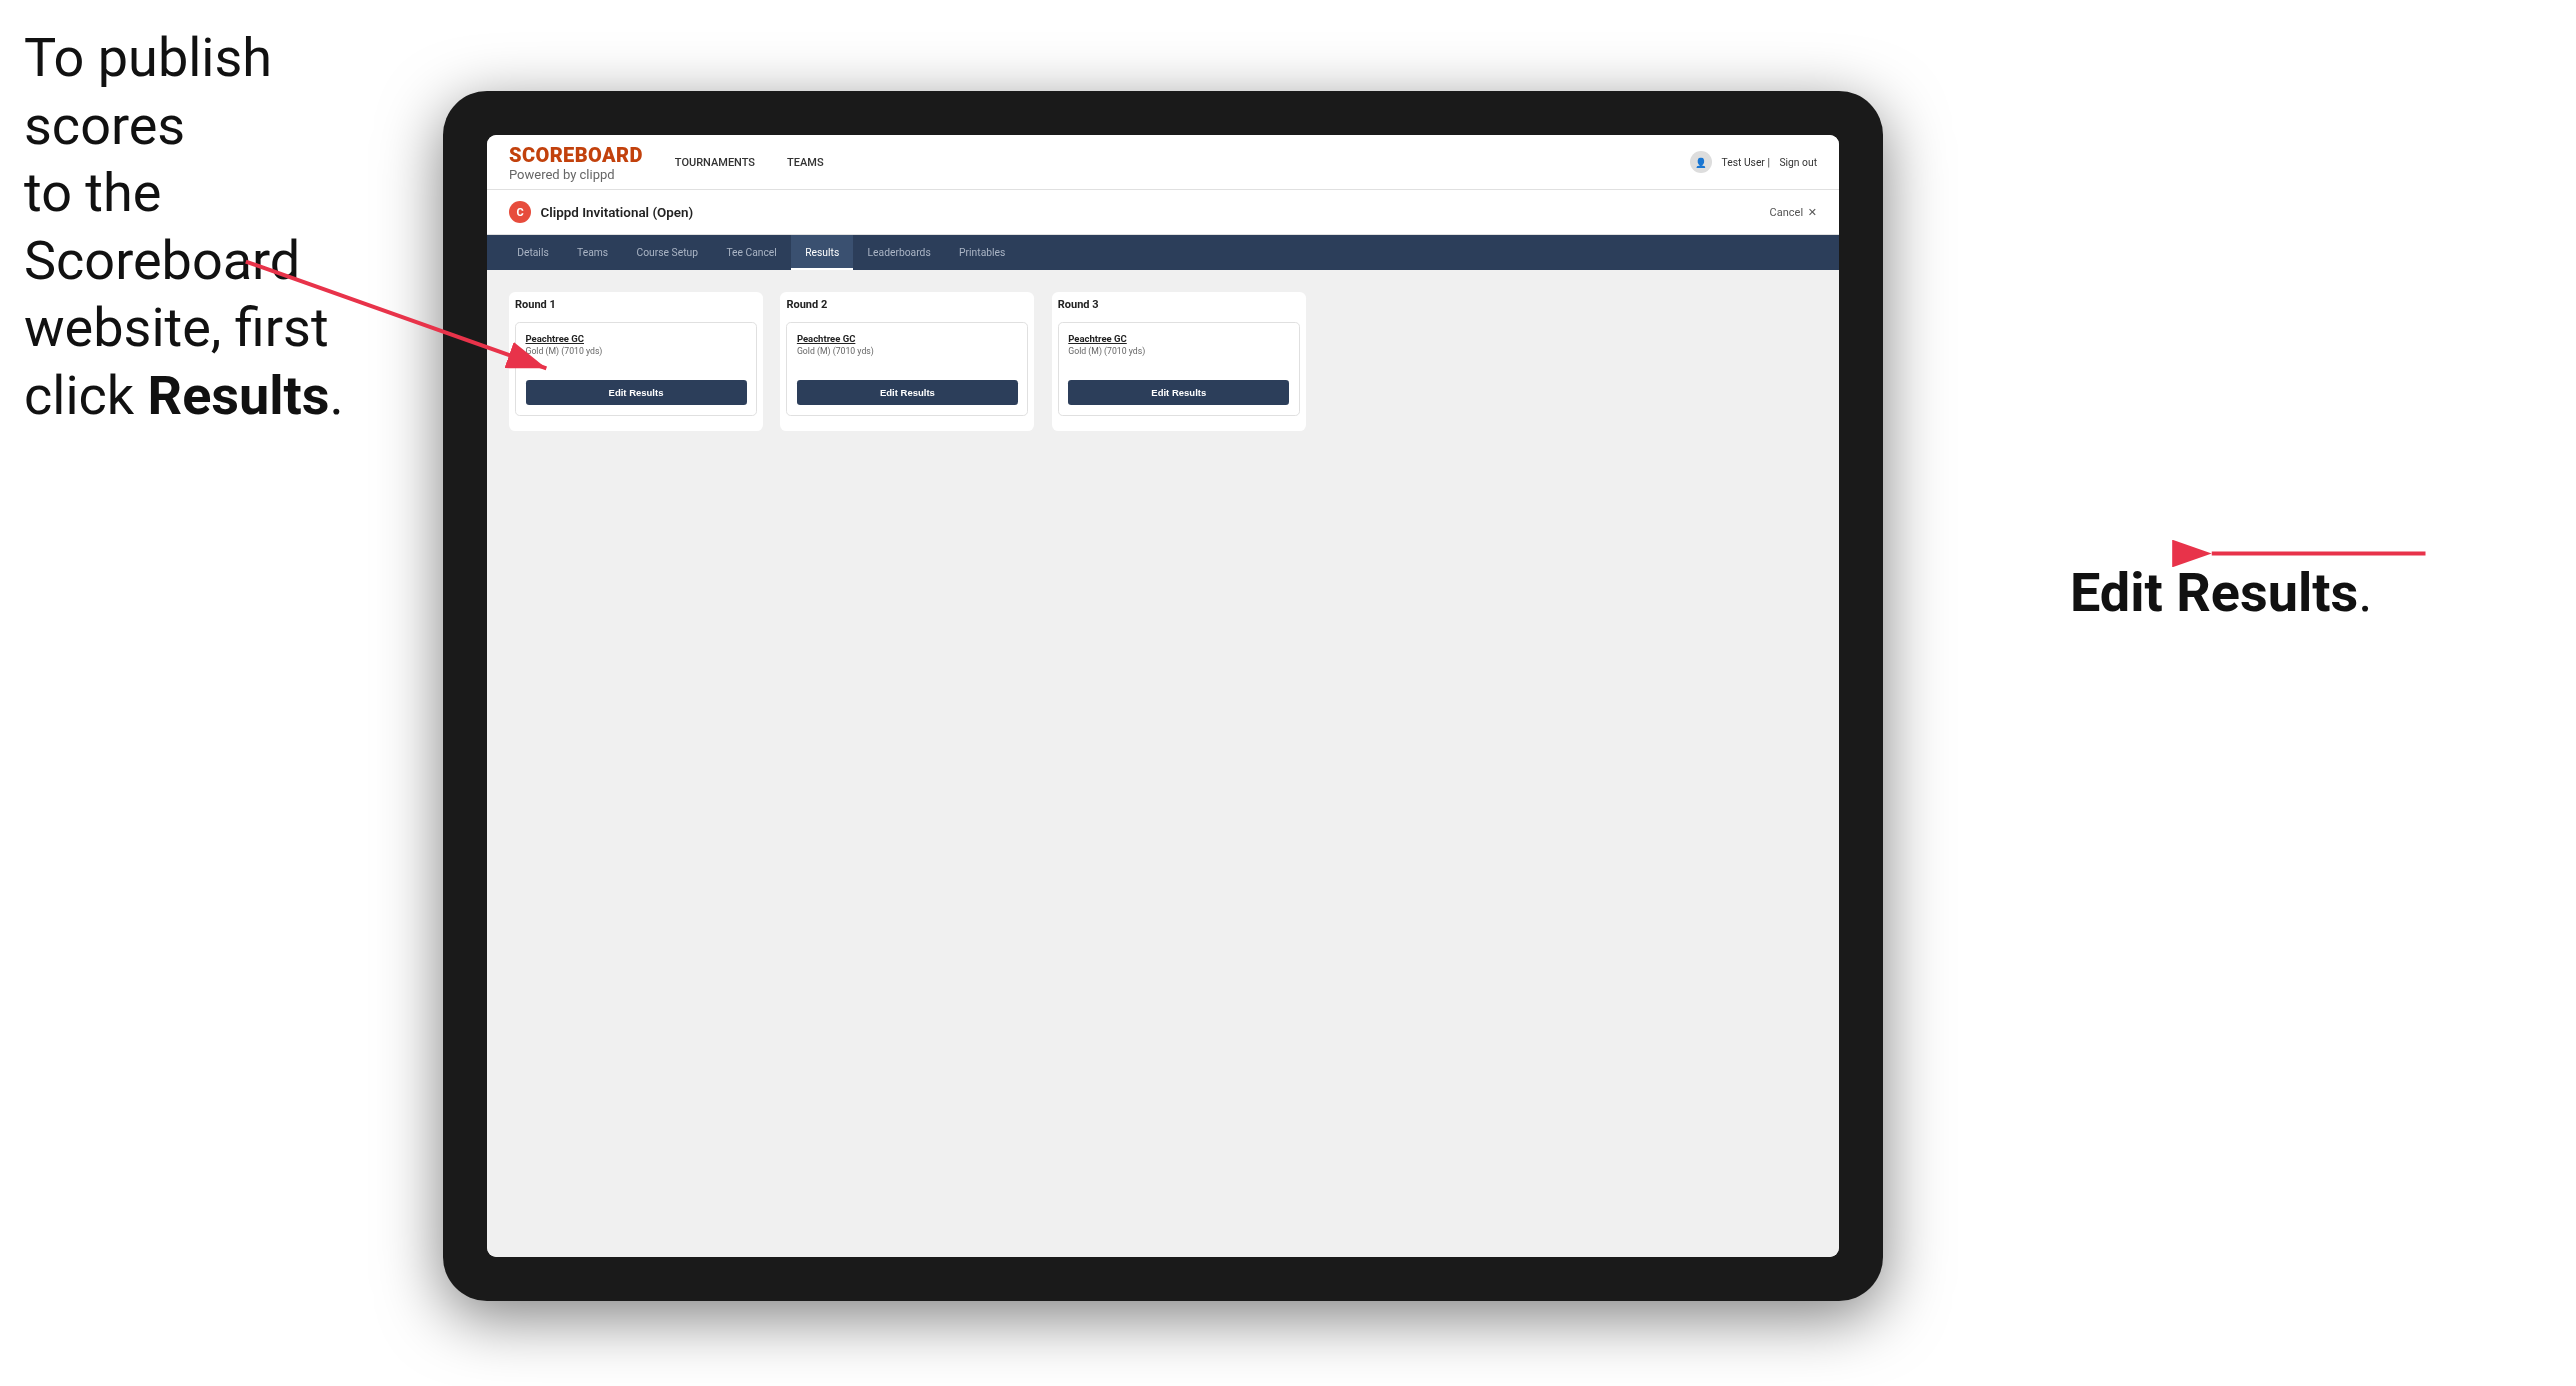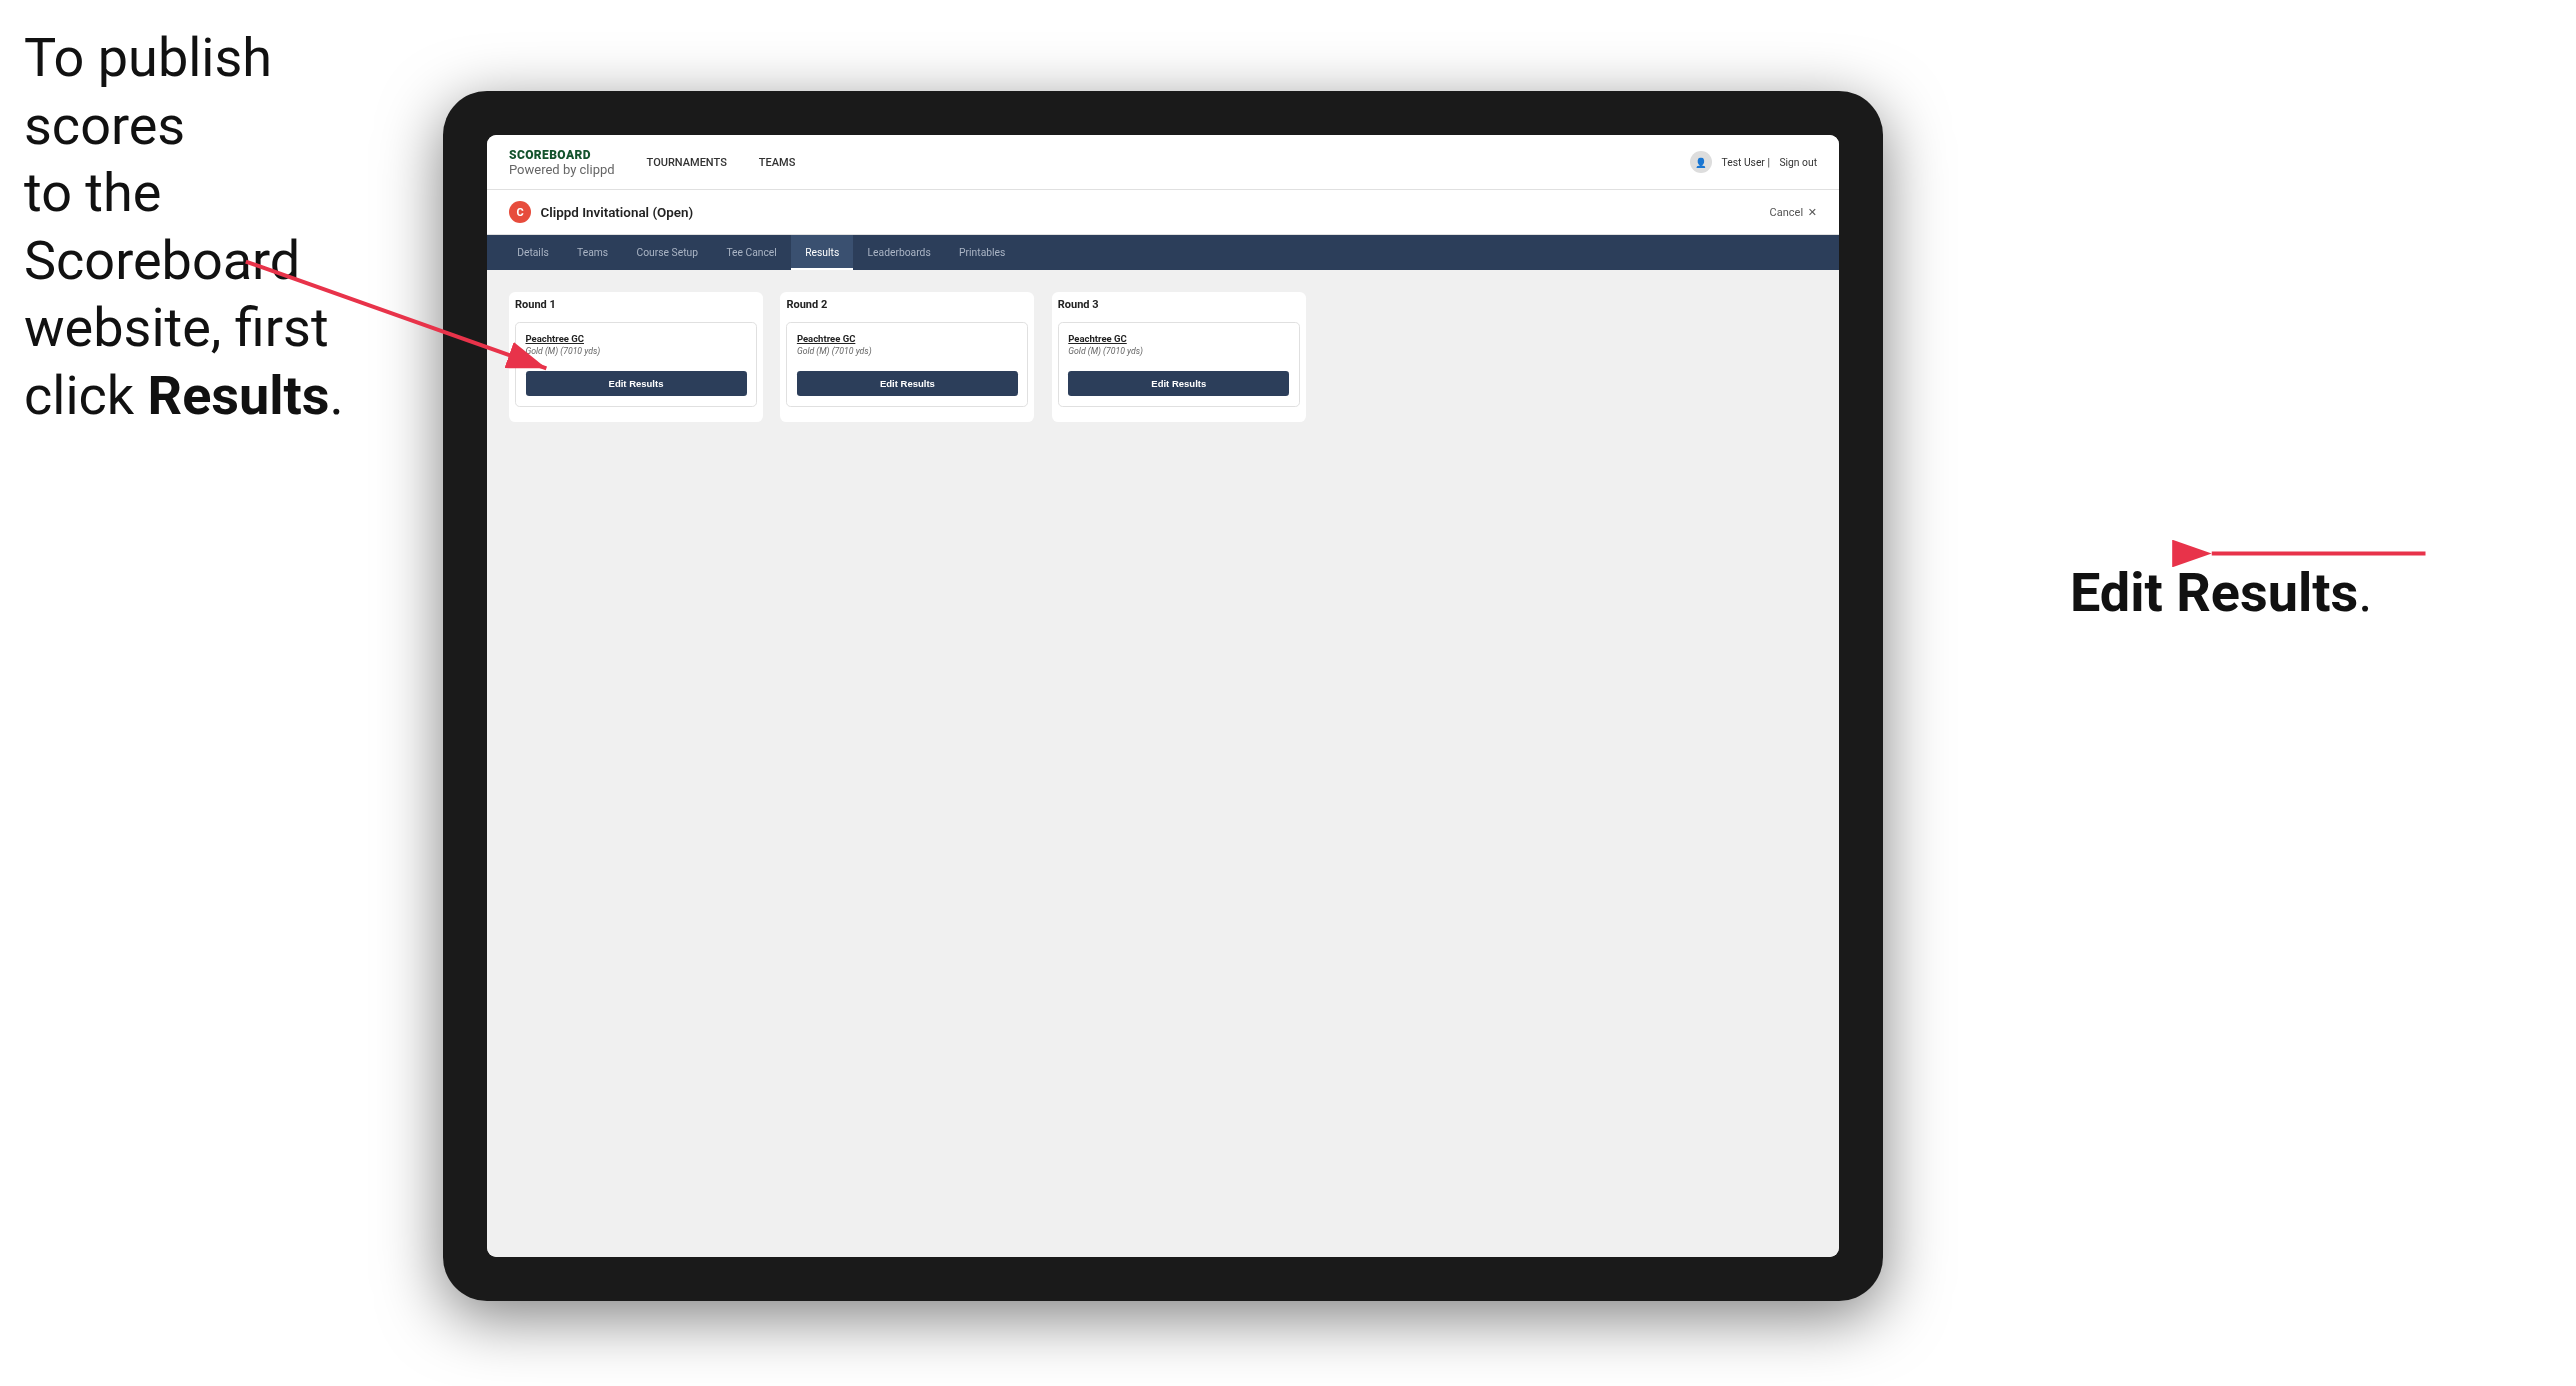--- a/index.html
+++ b/index.html
@@ -68,23 +68,23 @@
       flex-shrink: 0;
     }
 
     .logo-area {
       display: flex;
       align-items: center;
       margin-right: 32px;
     }
 
     .logo-text {
-      font-size: 12px;
+      font-size: 20px;
       font-weight: 900;
-      color: #14532d;
+      color: #c2410c;
       letter-spacing: 0.4px;
     }
 
     .logo-sub {
       font-size: 13px;
       color: #666;
       margin-top: 0;
     }
 
     .nav-links {
@@ -231,22 +231,21 @@
       font-size: 9.5px;
       font-weight: 700;
       color: #222;
       margin-bottom: 2.4px;
       text-decoration: underline;
     }
 
     .course-details {
       font-size: 8.7px;
       color: #666;
-      margin-bottom: 15px;
-      font-style: italic;
+      margin-bottom: 24px;
     }
 
     .edit-results-btn {
       width: 100%;
       background: #2c3e5a;
       color: #ffffff;
       border: none;
       border-radius: 3.2px;
       padding: 7.1px 9.5px;
       font-size: 9.5px;

